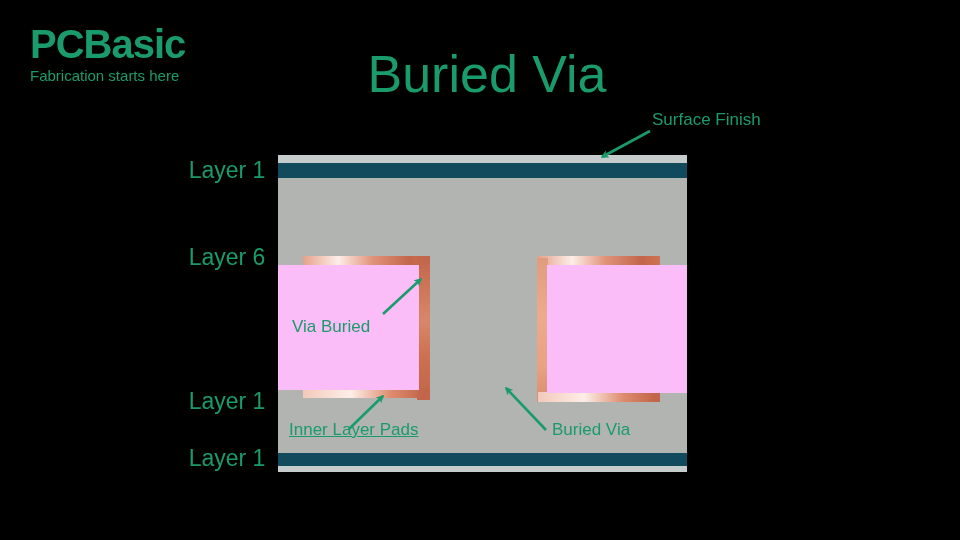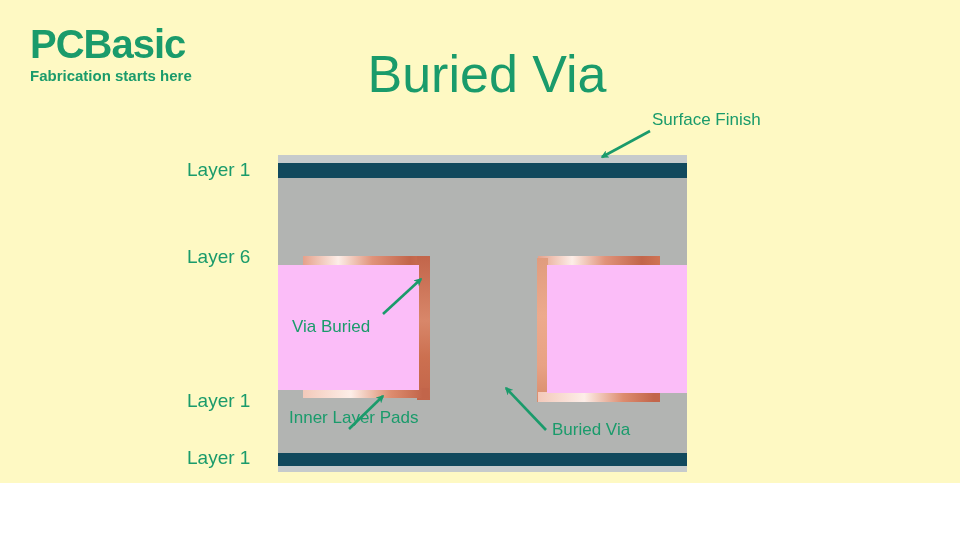--- a/index.html
+++ b/index.html
@@ -1,32 +1,32 @@
 <!DOCTYPE html>
 <html style="--brand-green: #1a9b6b; --layer-copper-teal: #11495d; --substrate-gray: #b2b4b2; --surface-finish-gray: #c6cbcc; --core-pink: #fbbdf8; --copper-dark: #c2654a; --copper-mid: #edaa8c; --copper-light: #fdeee8;"><head>
 <meta charset="utf-8">
 <style>
   html,body{margin:0;padding:0;background:#ffffff;}
   .canvas{
     position:relative;
-    width:960px;height:483px;
-    background:#fef9c3;
+    width:960px;height:540px;
+    background:#000000;
     overflow:hidden;
     font-family:"Liberation Sans", sans-serif;
   }
   
   .logo{position:absolute;left:30px;top:24px;}
   .logo-text{
     color:var(--brand-green);
     font-size:40px;font-weight:800;letter-spacing:-1px;line-height:1;
   }
   .logo-text .rest{font-weight:800;}
   .logo-tagline{
     color:var(--brand-green);
-    font-size:15px;font-weight:700;margin-top:3px;letter-spacing:0px;
+    font-size:15px;font-weight:400;margin-top:3px;letter-spacing:0px;
   }
   
   .title{
     position:absolute;left:487px;top:44px;transform:translateX(-50%);
     margin:0;color:var(--brand-green);
     font-size:52px;font-weight:400;white-space:nowrap;
   }
   
   .board{
     position:absolute;left:278px;top:155px;width:409px;height:317px;
@@ -58,36 +58,36 @@
       background:linear-gradient(to bottom,
       #e09c7e 0%, var(--copper-mid) 40%, #e8a284 75%, #d88c6c 100%);}
 
   
   .core-pink{background:var(--core-pink);}
   .core-left{left:0;top:110px;width:141px;height:125px;}
   .core-right{left:269px;top:110px;width:140px;height:128px;}
 
   
   .layer-label{
-    position:absolute;width:80px;text-align:left;
-    color:var(--brand-green);font-size:19px;line-height:20px;
+    position:absolute;width:80px;text-align:center;
+    color:var(--brand-green);font-size:23px;line-height:20px;
   }
   .ll-1{left:187px;top:160px;}
   .ll-2{left:187px;top:247px;}
   .ll-3{left:187px;top:391px;}
   .ll-4{left:187px;top:448px;}
 
   
   .anno{
     position:absolute;color:var(--brand-green);
     font-size:17px;white-space:nowrap;
   }
   .anno-surface{left:652px;top:110px;}
   .anno-plating{left:292px;top:317px;}
-  .anno-pads{left:289px;top:408px;}
+  .anno-pads{left:289px;top:420px;text-decoration:underline;}
   .anno-buried{left:552px;top:420px;}
 
   
   .arrows{position:absolute;left:0;top:0;width:960px;height:540px;pointer-events:none;}
   .arrow-line{stroke:var(--brand-green);stroke-width:2.6;fill:none;}
   .arrow-head{fill:var(--brand-green);}
 </style>
 </head>
 <body>
 

